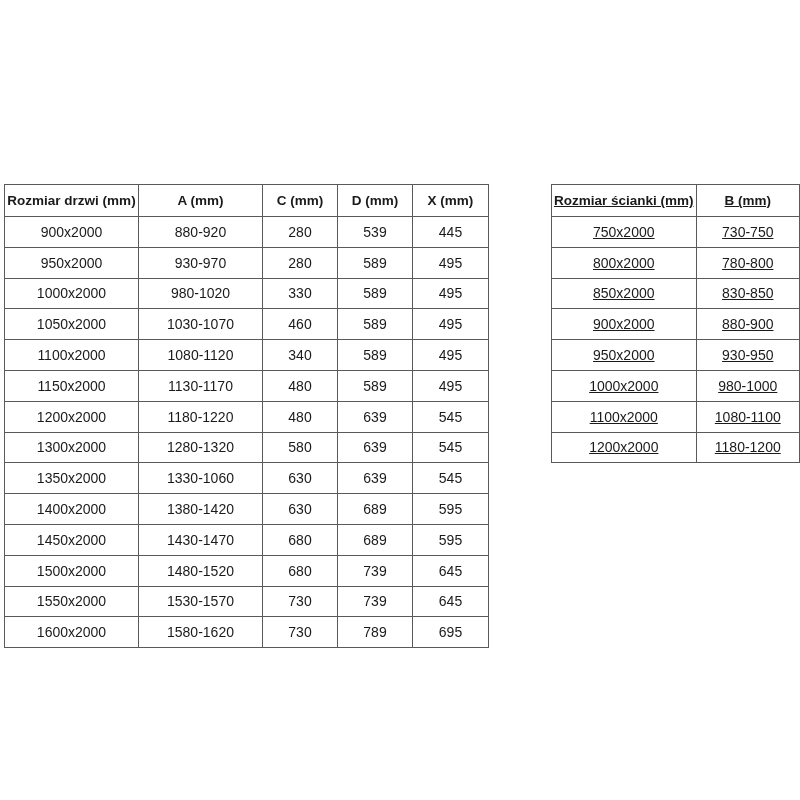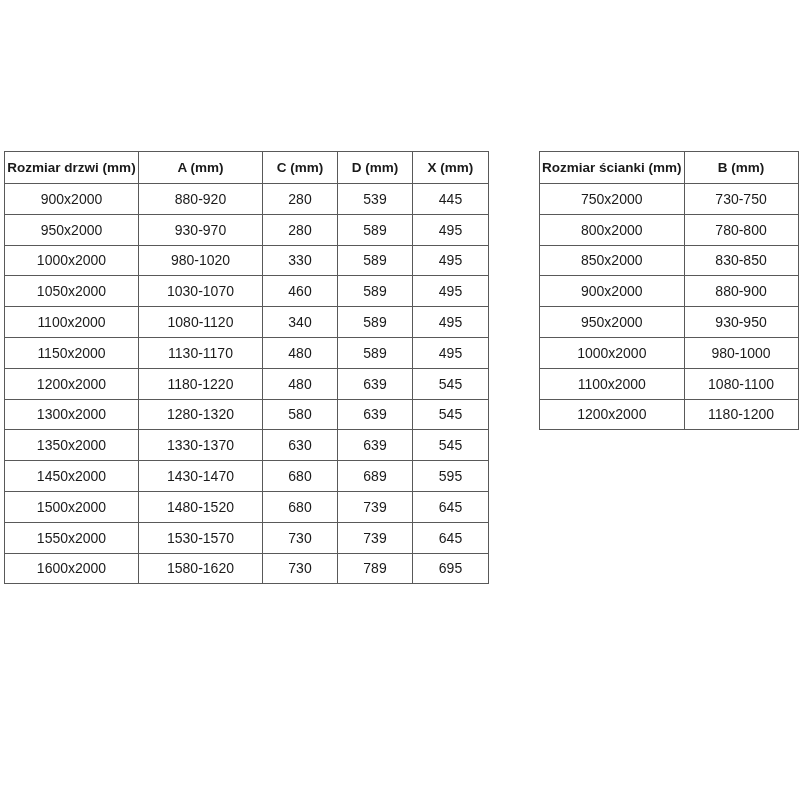--- a/index.html
+++ b/index.html
@@ -13,20 +13,21 @@
     height: 800px;
     background: #ffffff;
     font-family: "Liberation Sans", sans-serif;
     color: #1a1a1a;
   }
   table.spec {
     border-collapse: collapse;
     table-layout: fixed;
     position: absolute;
     background: #ffffff;
+    margin-top: 33px;
   }
   table.spec th, table.spec td {
     border: 1px solid #595959;
     text-align: center;
     vertical-align: middle;
     font-size: 14px;
     padding: 0 2px;
     overflow: hidden;
     white-space: nowrap;
   }
@@ -37,21 +38,21 @@
   table.spec thead tr { height: 32px; }
   table.spec tbody tr { height: 30.8px; }
 
   #doors-table { left: 4px; top: 151px; }
   #doors-table col.c1 { width: 134px; }
   #doors-table col.c2 { width: 124px; }
   #doors-table col.c3 { width: 75px; }
   #doors-table col.c4 { width: 75px; }
   #doors-table col.c5 { width: 76px; }
 
-  #wall-table { left: 539px; top: 151px; }
+  #wall-table { left: 551px; top: 151px; text-decoration: underline; }
   #wall-table col.c1 { width: 138px; }
   #wall-table col.c2 { width: 114px; }
 </style>
 </head>
 <body>
 
 <div id="canvas">
   <table class="spec" id="doors-table">
     <colgroup>
       <col class="c1">
@@ -121,24 +122,31 @@
         </tr>
         <tr>
           <td>1300x2000</td>
           <td>1280-1320</td>
           <td>580</td>
           <td>639</td>
           <td>545</td>
         </tr>
         <tr>
           <td>1350x2000</td>
-          <td>1330-1370</td>
+          <td>1330-1060</td>
           <td>630</td>
           <td>639</td>
           <td>545</td>
+        </tr>
+        <tr>
+          <td>1400x2000</td>
+          <td>1380-1420</td>
+          <td>630</td>
+          <td>689</td>
+          <td>595</td>
         </tr>
         <tr>
           <td>1450x2000</td>
           <td>1430-1470</td>
           <td>680</td>
           <td>689</td>
           <td>595</td>
         </tr>
         <tr>
           <td>1500x2000</td>

